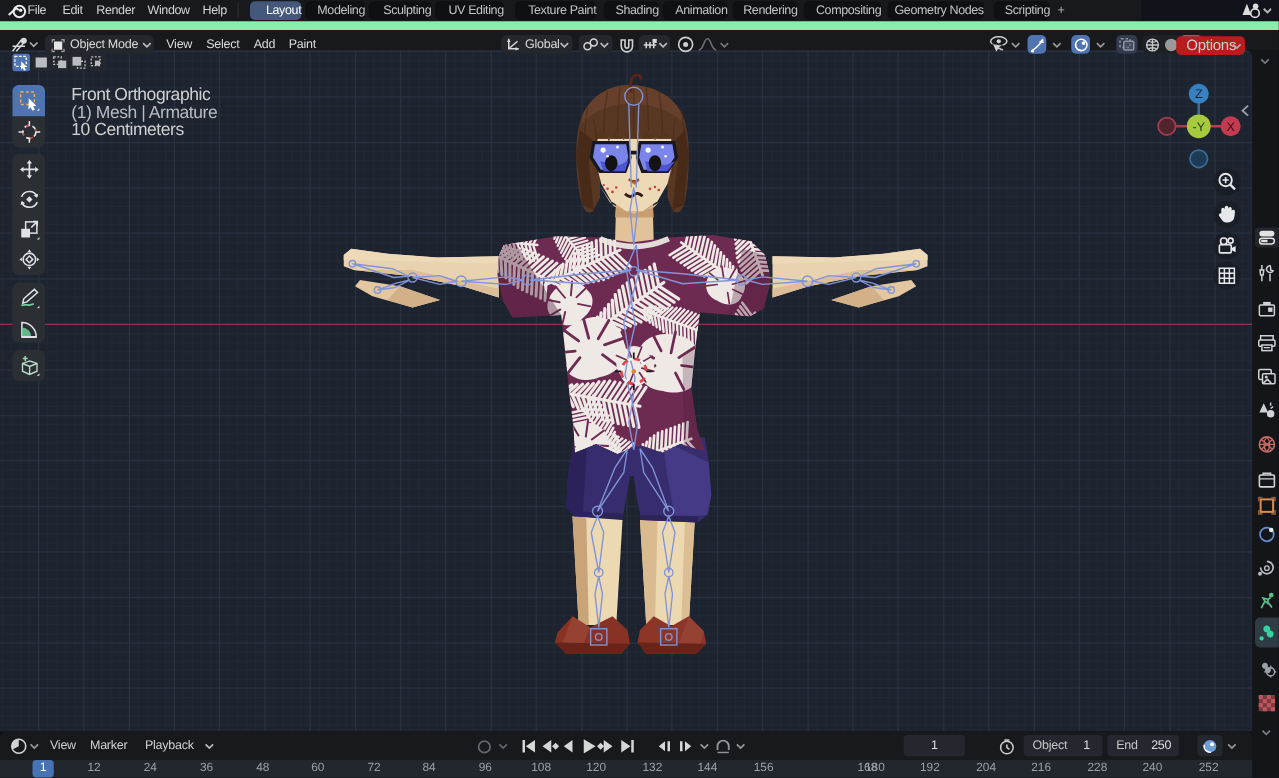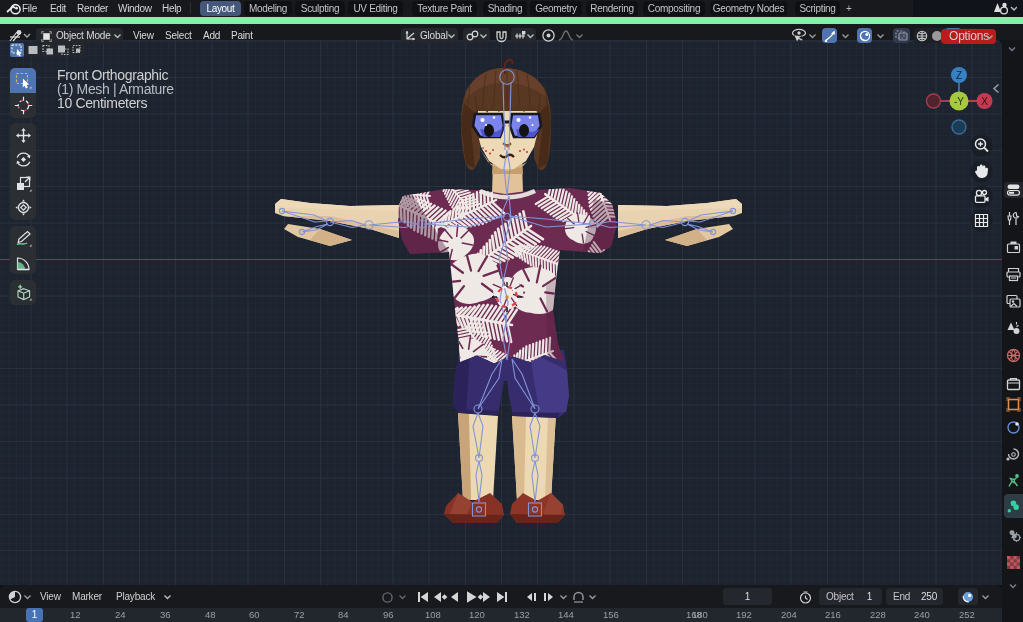--- a/index.html
+++ b/index.html
@@ -1,21 +1,21 @@
 <!DOCTYPE html>
 <html><head><meta charset="utf-8"><style>
 *{margin:0;padding:0;box-sizing:border-box}
 html,body{width:1023px;height:622px;overflow:hidden;background:#10131a;font-family:"Liberation Sans",sans-serif}
 #app{position:absolute;top:0;left:0;width:1023px;height:622px}
 .abs{position:absolute}
 svg{display:block}
 
 #topbar{position:absolute;top:0;left:0;width:913px;height:17px;background:#17191d;color:#d6d6d6;font-size:11px}
 #topbar .menu{position:absolute;top:2.5px;color:#d4d4d4;font-size:10px;letter-spacing:-0.3px}
-.wstab{position:absolute;top:1px;height:15px;border-radius:4px;font-size:10px;letter-spacing:-0.3px;color:#c4c4c4;text-align:center;line-height:15px;background:#0e1013;white-space:nowrap}
+.wstab{position:absolute;top:1px;height:15px;border-radius:4px;font-size:10px;letter-spacing:-0.3px;color:#c4c4c4;text-align:right;line-height:15px;background:#0e1013;white-space:nowrap}
 .wstab.active{background:#43587a;color:#fff}
 
 #hdr2{position:absolute;top:17px;left:0;width:1023px;height:23px;background:#17191d;border-top:7px solid #86efac}
 .h2btn{position:absolute;top:4px;height:15px;background:#24272c;border-radius:4px;color:#dadada;font-size:10.5px;line-height:15px}
 .h2txt{position:absolute;color:#dadada;font-size:10px;letter-spacing:-0.2px;top:5.5px}
 
 #vp{position:absolute;top:40px;left:0;width:1002px;height:545px;background:#1d2430;overflow:hidden;border-radius:0 6px 0 0}
 
 #redline{position:absolute;left:0;top:219px;width:1002px;height:1px;background:#93304a}
 .vptext{position:absolute;color:#d0d0d0;font-size:14px;letter-spacing:-0.35px;left:57px}
@@ -52,21 +52,21 @@
  <span class="menu" style="left:77px">Render</span>
  <span class="menu" style="left:118px">Window</span>
  <span class="menu" style="left:162px">Help</span>
  <div class="abs" style="left:190px;top:2px;width:1px;height:12px;background:#2c2e33"></div>
  <span class="wstab active" style="left:200px;width:41px">Layout</span>
  <span class="wstab" style="left:244px;width:48px">Modeling</span>
  <span class="wstab" style="left:295px;width:50px">Sculpting</span>
  <span class="wstab" style="left:348px;width:55px">UV Editing</span>
  <span class="wstab" style="left:412px;width:65px">Texture Paint</span>
  <span class="wstab" style="left:483px;width:44px">Shading</span>
- <span class="wstab" style="left:530px;width:52px">Geometry</span>
+ <span class="wstab" style="left:530px;width:52px">Animation</span>
  <span class="wstab" style="left:586px;width:52px">Rendering</span>
  <span class="wstab" style="left:643px;width:62px">Compositing</span>
  <span class="wstab" style="left:710px;width:77px">Geometry Nodes</span>
  <span class="wstab" style="left:795px;width:45px">Scripting</span>
  <span class="menu" style="left:846px;color:#b8b8b8">+</span>
  <svg class="abs" style="left:993px;top:2px" width="24" height="13" viewBox="0 0 24 13">
   <path d="M4.5 1 L8 10 L1 10 Z" fill="#dcdcdc"></path>
   <circle cx="11.5" cy="3" r="2.2" fill="#dcdcdc"></circle>
   <circle cx="11" cy="8.5" r="3.4" fill="none" stroke="#dcdcdc" stroke-width="1.3"></circle>
   <path d="M18 5 l3 3 l3 -3" fill="none" stroke="#b9b9b9" stroke-width="1.5"></path>

